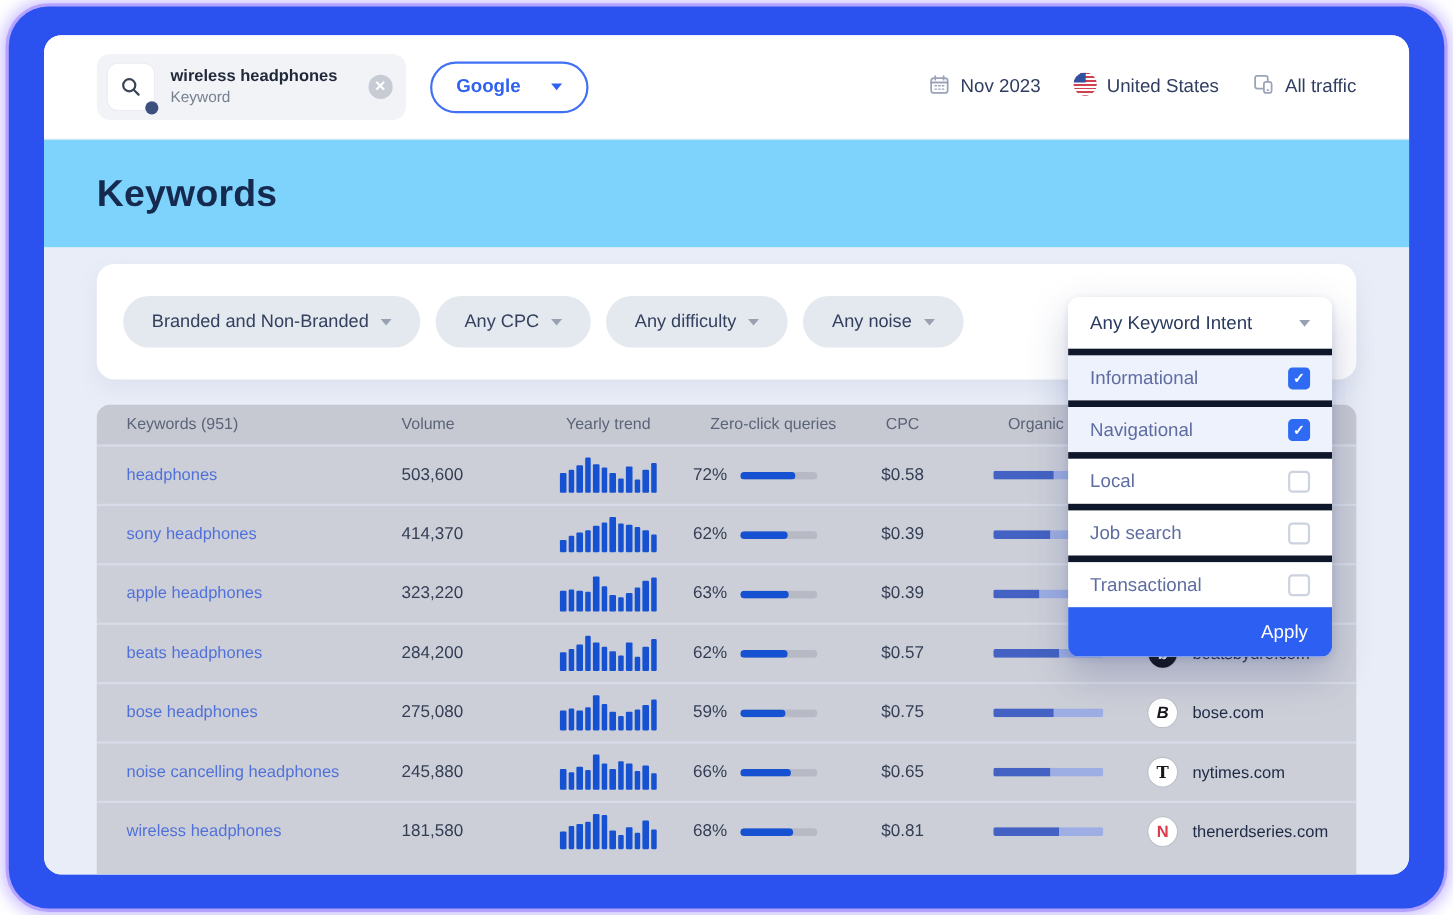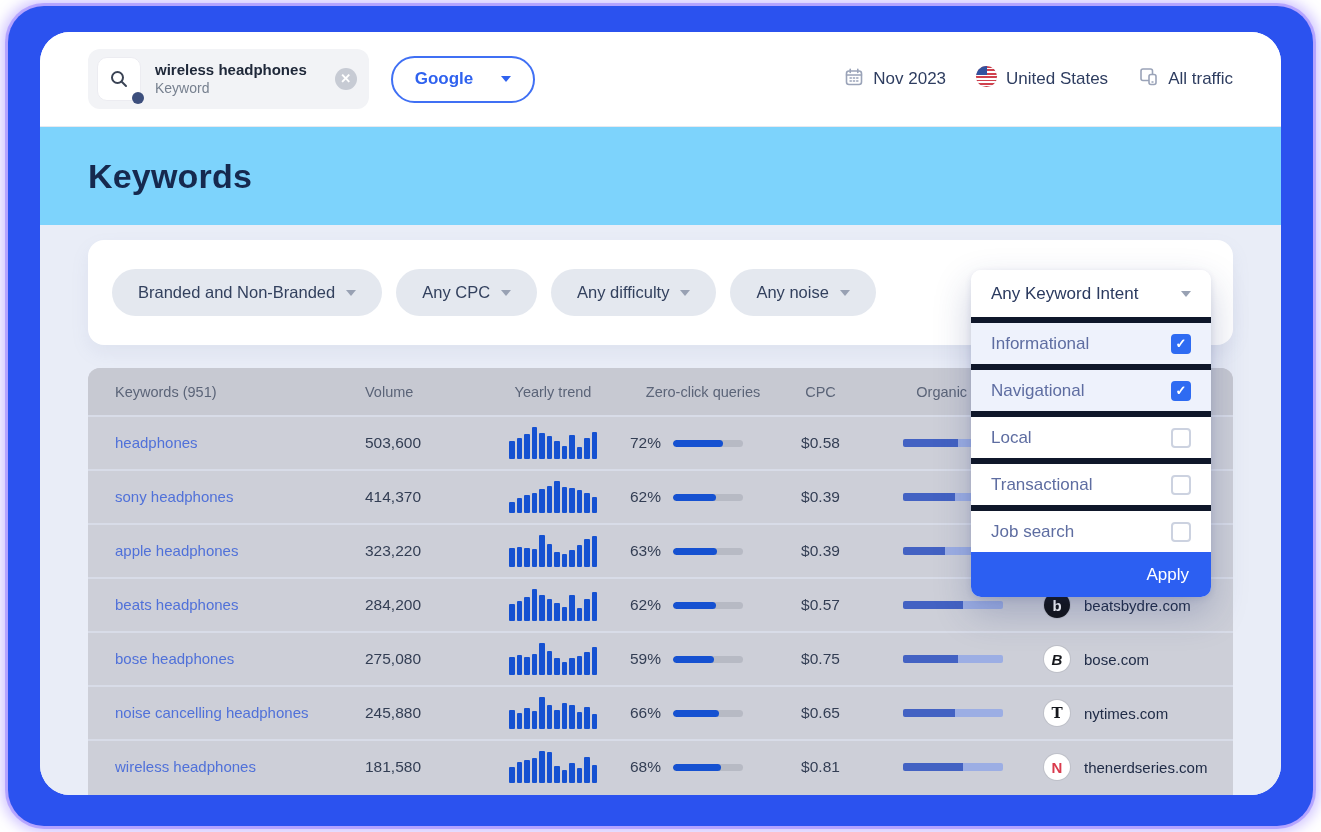--- a/index.html
+++ b/index.html
@@ -3,21 +3,21 @@
 <meta charset="utf-8">
 <style>
   * { margin:0; padding:0; box-sizing:border-box; }
   html,body { width:1321px; height:832px; overflow:hidden; }
   body { font-family:"Liberation Sans", sans-serif; background:#ffffff; position:relative; }
 
   .frame { position:absolute; left:8px; top:6px; right:8px; bottom:6px;
            background:#2b52ef; border-radius:36px;
            box-shadow:0 0 0 3px rgba(111,84,255,.35), 0 0 14px 6px rgba(124,92,255,.40); }
   .window { position:absolute; left:32px; top:26px; width:1241px; height:763px;
-            background:#ffffff; border-radius:30px; overflow:hidden; }
+            background:#ffffff; border-radius:16px; overflow:hidden; }
 
   
   .topbar { height:95px; display:flex; align-items:center; padding:0 48px;
             border-bottom:1px solid #e7e9ef; background:#fff; }
   .searchbox { display:flex; align-items:center; gap:14px; background:#f2f3f6;
                border-radius:12px; padding:8px 12px 8px 9px; cursor:pointer; }
   .search-iconbox { width:44px; height:44px; background:#fff; border:1px solid #ececf1;
                     border-radius:10px; position:relative; display:flex; align-items:center; justify-content:center; }
   .search-iconbox .dot { position:absolute; right:-4px; bottom:-4px; width:12px; height:12px;
                          border-radius:50%; background:#3d4f7d; }
@@ -46,21 +46,21 @@
   
   .content { height:570px; background:#e9edf7; padding:15px 48px 0; }
   .filter-card { height:105px; background:#fff; border-radius:16px; display:flex; align-items:center;
                  gap:14px; padding:0 24px; box-shadow:0 8px 18px rgba(130,140,180,.10); }
   .pill { height:47px; display:flex; align-items:center; gap:11px; background:#e4e8ef; border:none;
           border-radius:24px; padding:0 26px; font-size:16.5px; color:#33415e; cursor:pointer;
           font-family:"Liberation Sans",sans-serif; }
 
   
   .table-card { margin-top:23px; height:427px; border-radius:12px 12px 0 0; overflow:hidden; background:#cdcfd8; }
-  .thead { height:47px; display:flex; align-items:center; background:#c7c9d2; padding-left:27px;
+  .thead { height:36px; display:flex; align-items:center; background:#c7c9d2; padding-left:27px;
            font-size:14.5px; color:#5b6478; }
   .tr { height:54px; display:flex; align-items:center; padding-left:27px; border-top:2px solid #d8dce8; }
   .col-kw  { width:250px; }
   .col-vol { width:113px; }
   .col-trend { width:150px; display:flex; justify-content:center; }
   .col-zc  { width:150px; display:flex; align-items:center; gap:12px; padding-left:2px; }
   .col-cpc { width:85px; text-align:center; }
   .col-org { width:155px; display:flex; justify-content:center; padding-left:25px; }
   .col-dom { flex:1; display:flex; align-items:center; gap:14px; padding-left:26px; }
   .thead .col-zc, .thead .col-trend { display:block; text-align:center; padding-left:0; }
@@ -445,25 +445,25 @@
           </div>
           <div class="intent-item checked">
             <span>Navigational</span>
             <span class="checkbox on">✓</span>
           </div>
           <div class="intent-item">
             <span>Local</span>
             <span class="checkbox"></span>
           </div>
           <div class="intent-item">
+            <span>Job search</span>
+            <span class="checkbox"></span>
+          </div>
+          <div class="intent-item">
             <span>Transactional</span>
-            <span class="checkbox"></span>
-          </div>
-          <div class="intent-item">
-            <span>Job search</span>
             <span class="checkbox"></span>
           </div>
         </div>
       <button class="apply-btn" style="background: rgb(44, 95, 242);">Apply</button>
     </div>
 
   </div>
 </div>
 
 </body></html>

